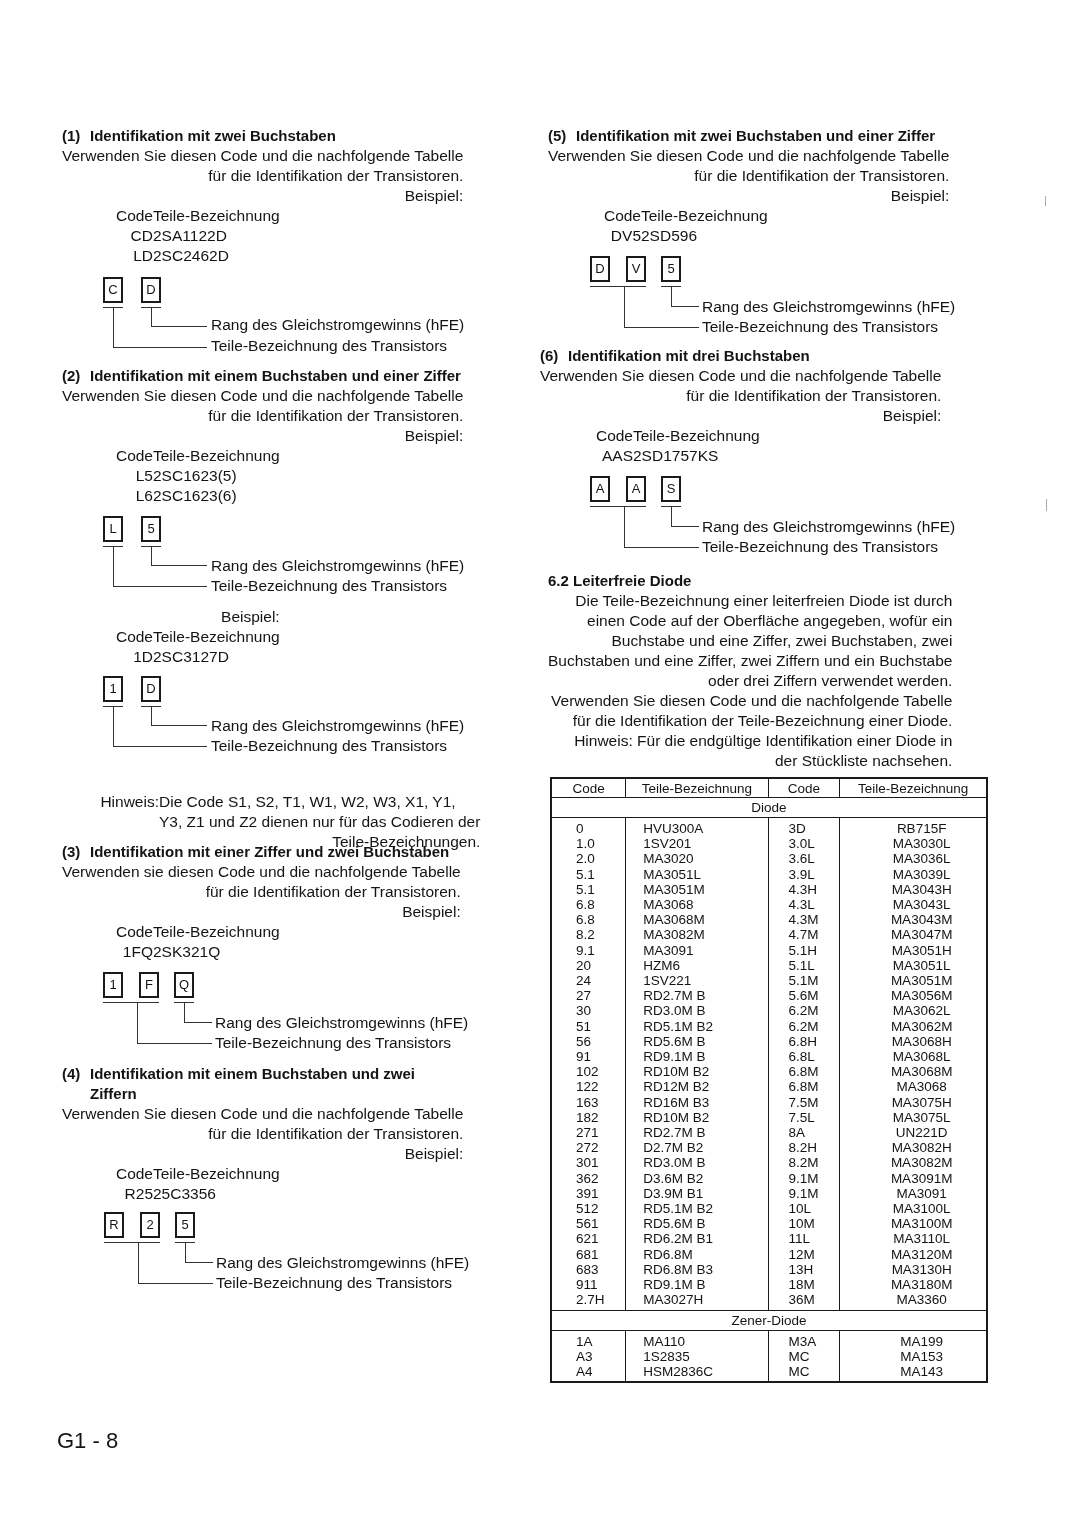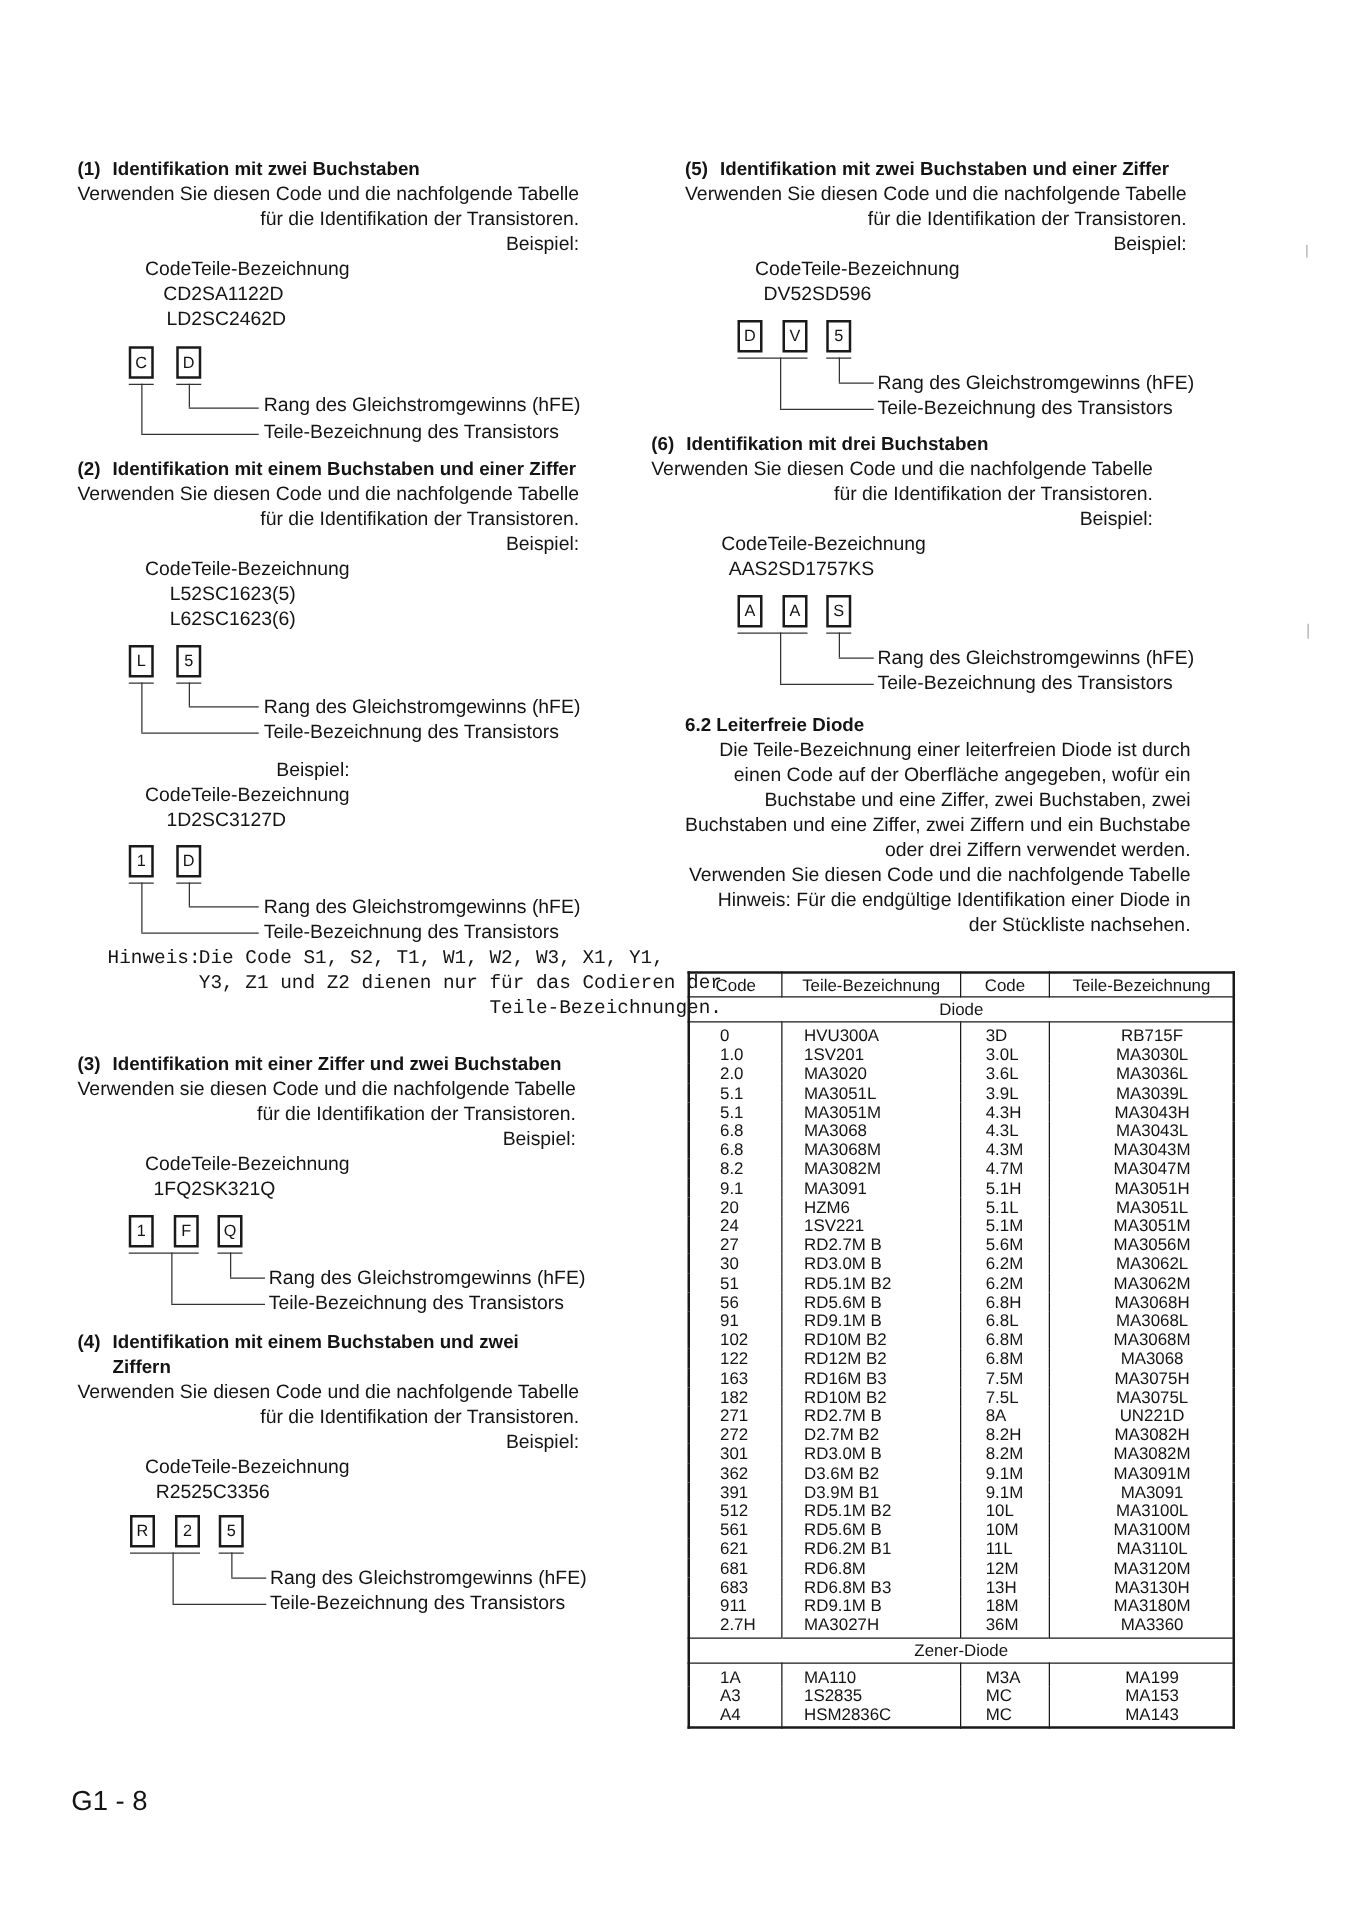--- a/index.html
+++ b/index.html
@@ -141,21 +141,21 @@
   <div class="uline" style="left:0; top:30px; width:20px;"></div>
   <div class="uline" style="left:38px; top:30px; width:20px;"></div>
   <div class="vline" style="left:48px; top:30px; height:19px;"></div>
   <div class="hline" style="left:48px; top:49px; width:56px;"></div>
   <div class="vline" style="left:10px; top:30px; height:40px;"></div>
   <div class="hline" style="left:10px; top:70px; width:94px;"></div>
   <div class="legend" style="left:108px; top:40px;">Rang des Gleichstromgewinns (hFE)</div>
   <div class="legend" style="left:108px; top:60px;">Teile-Bezeichnung des Transistors</div>
 </div>
 
-<div class="abs" style="left:86px; top:756px;font-family:Liberation Mono, monospace;">
+<div class="abs" style="left:86px; top:792px;">
   <div class="line" style="display:flex;">
       <span style="width:73px; display:inline-block;">Hinweis:</span>
       <span>Die Code S1, S2, T1, W1, W2, W3, X1, Y1,</span>
     </div>
   <div class="line" style="padding-left:73px;">Y3, Z1 und Z2 dienen nur für das Codieren der</div>
   <div class="line" style="padding-left:73px;">Teile-Bezeichnungen.</div>
 </div>
 
 <div class="abs" style="left:62px; top:842px;">
   <div class="heading"><span class="num">(3)</span><span>Identifikation mit einer Ziffer und zwei Buchstaben</span></div>
@@ -244,21 +244,21 @@
   <div class="uline" style="left:0; top:30px; width:56px;"></div>
   <div class="uline" style="left:71px; top:30px; width:20px;"></div>
   <div class="vline" style="left:81px; top:30px; height:20px;"></div>
   <div class="hline" style="left:81px; top:50px; width:28px;"></div>
   <div class="vline" style="left:34px; top:30px; height:41px;"></div>
   <div class="hline" style="left:34px; top:71px; width:75px;"></div>
   <div class="legend" style="left:112px; top:41px;">Rang des Gleichstromgewinns (hFE)</div>
   <div class="legend" style="left:112px; top:61px;">Teile-Bezeichnung des Transistors</div>
 </div>
 
-<div class="abs" style="left:521px; top:346px;">
+<div class="abs" style="left:540px; top:346px;">
   <div class="heading"><span class="num">(6)</span><span>Identifikation mit drei Buchstaben</span></div>
   <div class="line">Verwenden Sie diesen Code und die nachfolgende Tabelle</div>
   <div class="line">für die Identifikation der Transistoren.</div>
   <div style="padding-left:26px;">
     <div class="line">Beispiel:</div>
     <div class="line ex-row">
         <span class="ex-code">Code</span>
         <span>Teile-Bezeichnung</span>
       </div>
     <div class="line ex-row">
@@ -283,20 +283,21 @@
 </div>
 
 <div class="abs" style="left:548px; top:571px;">
   <div class="heading">6.2 Leiterfreie Diode</div>
   <div class="line">Die Teile-Bezeichnung einer leiterfreien Diode ist durch</div>
   <div class="line">einen Code auf der Oberfläche angegeben, wofür ein</div>
   <div class="line">Buchstabe und eine Ziffer, zwei Buchstaben, zwei</div>
   <div class="line">Buchstaben und eine Ziffer, zwei Ziffern und ein Buchstabe</div>
   <div class="line">oder drei Ziffern verwendet werden.</div>
   <div class="line">Verwenden Sie diesen Code und die nachfolgende Tabelle</div>
+  <div class="line">für die Identifikation der Teile-Bezeichnung einer Diode.</div>
   <div class="line">Hinweis:  Für die endgültige Identifikation einer Diode in</div>
   <div class="line" style="padding-left:27px;">der Stückliste nachsehen.</div>
 </div>
 
 <table class="diode" id="diode-table">
   <colgroup>
     <col style="width:75px">
       <col style="width:143px">
       <col style="width:72px">
       <col style="width:148px">

